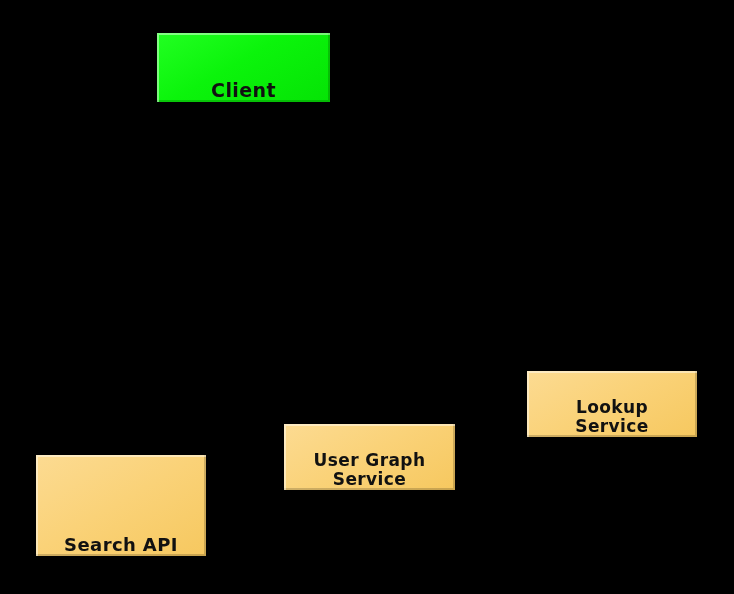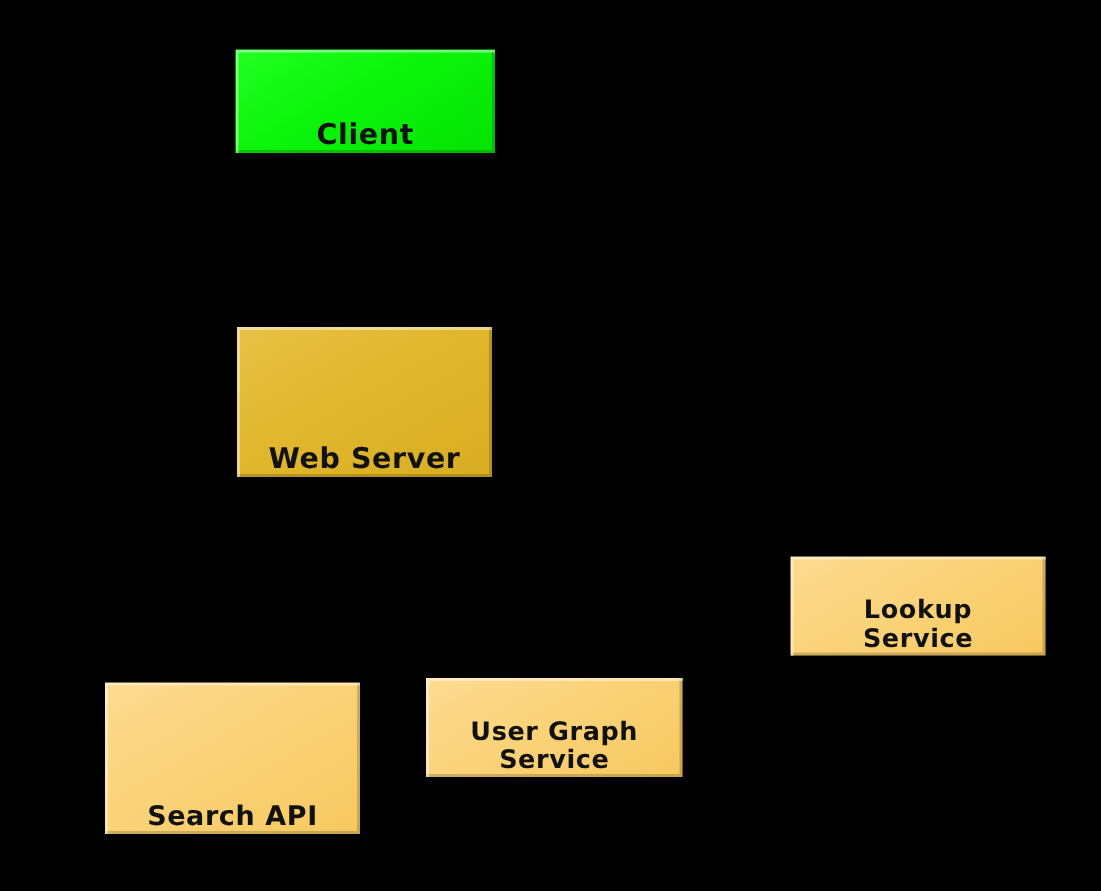--- a/index.html
+++ b/index.html
@@ -55,37 +55,34 @@
   .fill-gold {
     background: linear-gradient(150deg, #e8c246 0%, #e0b62c 48%, #d8ad22 100%);
   }
   .fill-sand {
     background: linear-gradient(150deg, #fcdb92 0%, #fad278 48%, #f6c85f 100%);
   }
 
   
   .n-client      { left:157px; top:33px;  width:173px; height:69px;  font-size:19px; }
   .n-webserver   { left:158px; top:218px; width:170px; height:100px; font-size:19px; }
-  .n-searchapi   { left:36px;  top:455px; width:170px; height:101px; font-size:18px;margin-left:34px; }
-  .n-usergraph   { left:284px; top:424px; width:171px; height:66px;  font-size:17px;margin-top:28px; }
+  .n-searchapi   { left:36px;  top:455px; width:170px; height:101px; font-size:18px; }
+  .n-usergraph   { left:284px; top:424px; width:171px; height:66px;  font-size:17px; }
   .n-lookup      { left:527px; top:371px; width:170px; height:66px;  font-size:17px; }
   .n-person      { left:528px; top:484px; width:170px; height:61px;  font-size:17px; }
 </style>
 </head>
 <body>
 
 <div id="canvas">
 
   <div class="node bevel fill-green n-client">
     <span class="node-label">Client</span>
   </div>
 
-  <div class="node bevel fill-gold n-webserver">
-    <span class="node-label">Web Server</span>
-  </div>
 
   <div class="node bevel fill-sand n-searchapi">
     <span class="node-label">Search API</span>
   </div>
 
   <div class="node bevel fill-sand n-usergraph">
     <span class="node-label">User Graph
 Service</span>
   </div>
 

